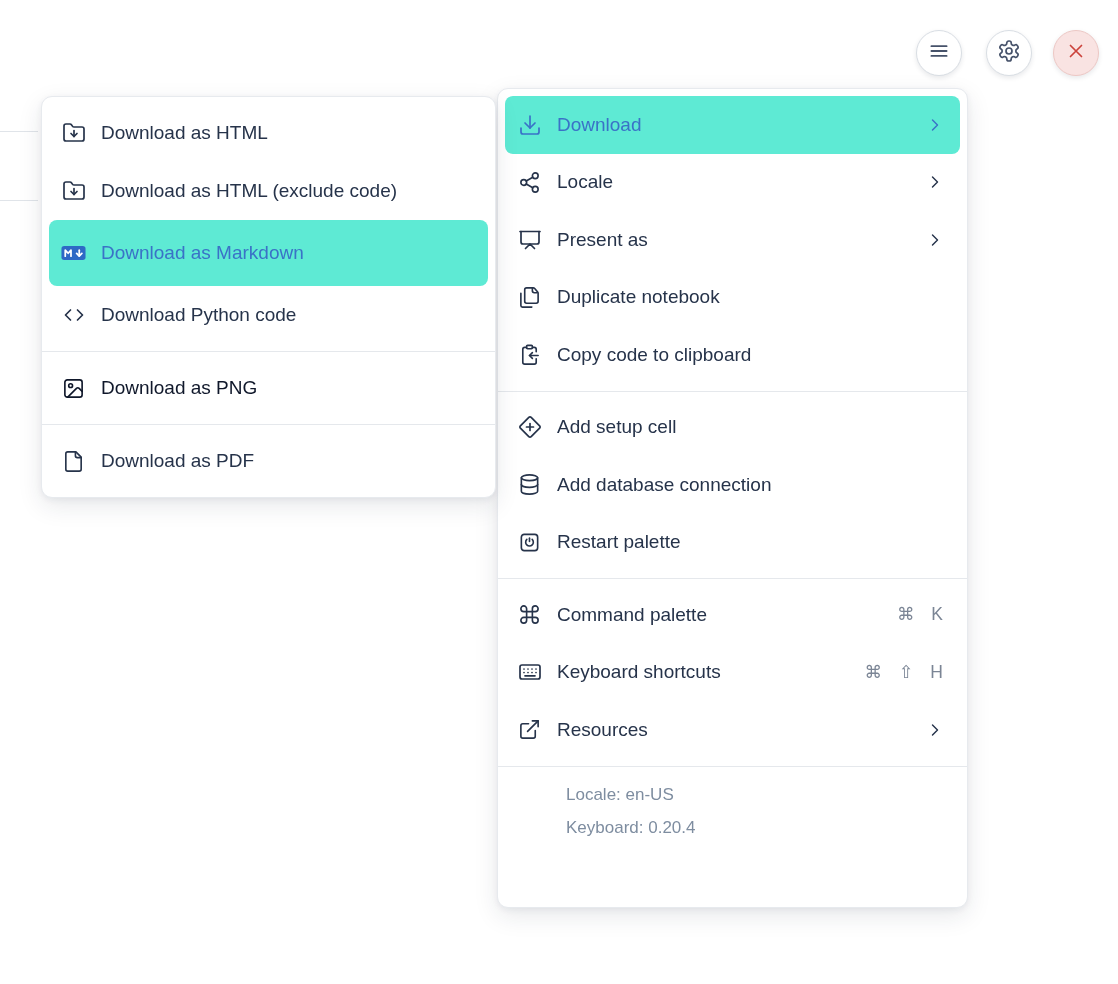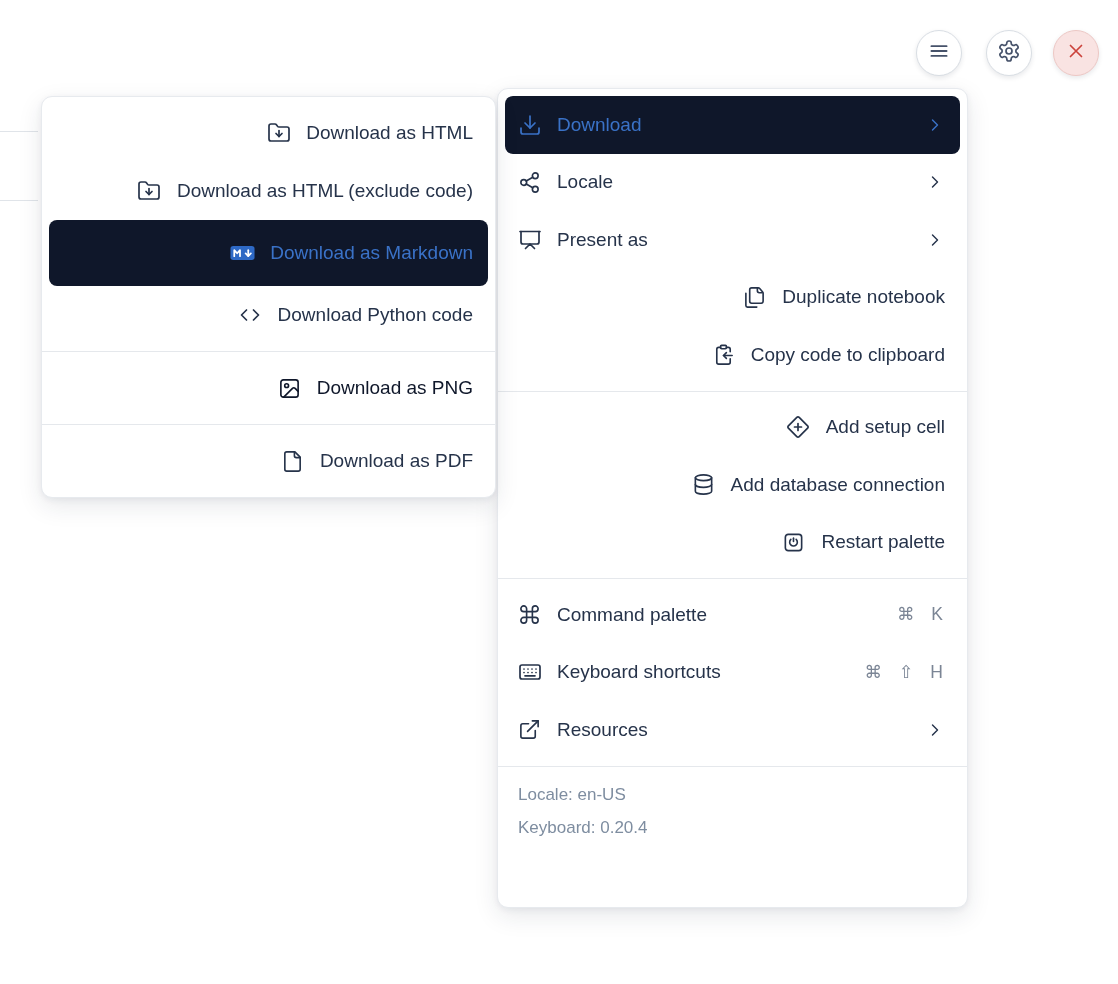--- a/index.html
+++ b/index.html
@@ -31,32 +31,31 @@
   #download-submenu { left:41px; top:96px; width:455px; z-index:5; }
 
   .menu-group { padding:7px 0; }
   .separator { height:1px; background:#e5e8ec; }
 
   .menu-item {
     display:flex; align-items:center; gap:15px;
     height:57.5px; margin:0 7px; padding:0 15px 0 12px;
     border-radius:8px; font-size:19px; color:#26334a; cursor:pointer;
     white-space:nowrap;
-    justify-content:flex-end;
   }
   .menu-item .mi-icon { flex:0 0 auto; display:flex; align-items:center; justify-content:center; width:25px; height:25px; }
   .menu-item .mi-icon svg { display:block; }
   .menu-item .mi-label { flex:0 1 auto; }
   .menu-item .mi-end { margin-left:auto; display:flex; align-items:center; color:#26334a; }
-  .menu-item.active { background:#0f172a; color:#3a72c7; }
+  .menu-item.active { background:#5eead4; color:#3a72c7; }
   .menu-item.active .mi-end { color:#3a72c7; }
   .menu-item.disabled { color:#0f172a; cursor:default; }
   .shortcut { margin-left:auto; color:#7b8595; font-size:17.5px; letter-spacing:2px; word-spacing:8px; }
 
-  .menu-footer { padding:11px 20px 0 20px; font-size:17px; line-height:1.98; color:#7e8da0; }
+  .menu-footer { padding:11px 20px 0 20px; font-size:17px; line-height:1.98; color:#7e8da0;margin-left:48px; }
 
   svg.ic { stroke:currentColor; fill:none; stroke-width:1.7; stroke-linecap:round; stroke-linejoin:round; }
 </style>
 </head>
 <body>
 
 <div class="bg-line" style="top:131px;"></div>
 <div class="bg-line" style="top:200px;"></div>
 
 <div class="circle-btn" style="left:916px;">

